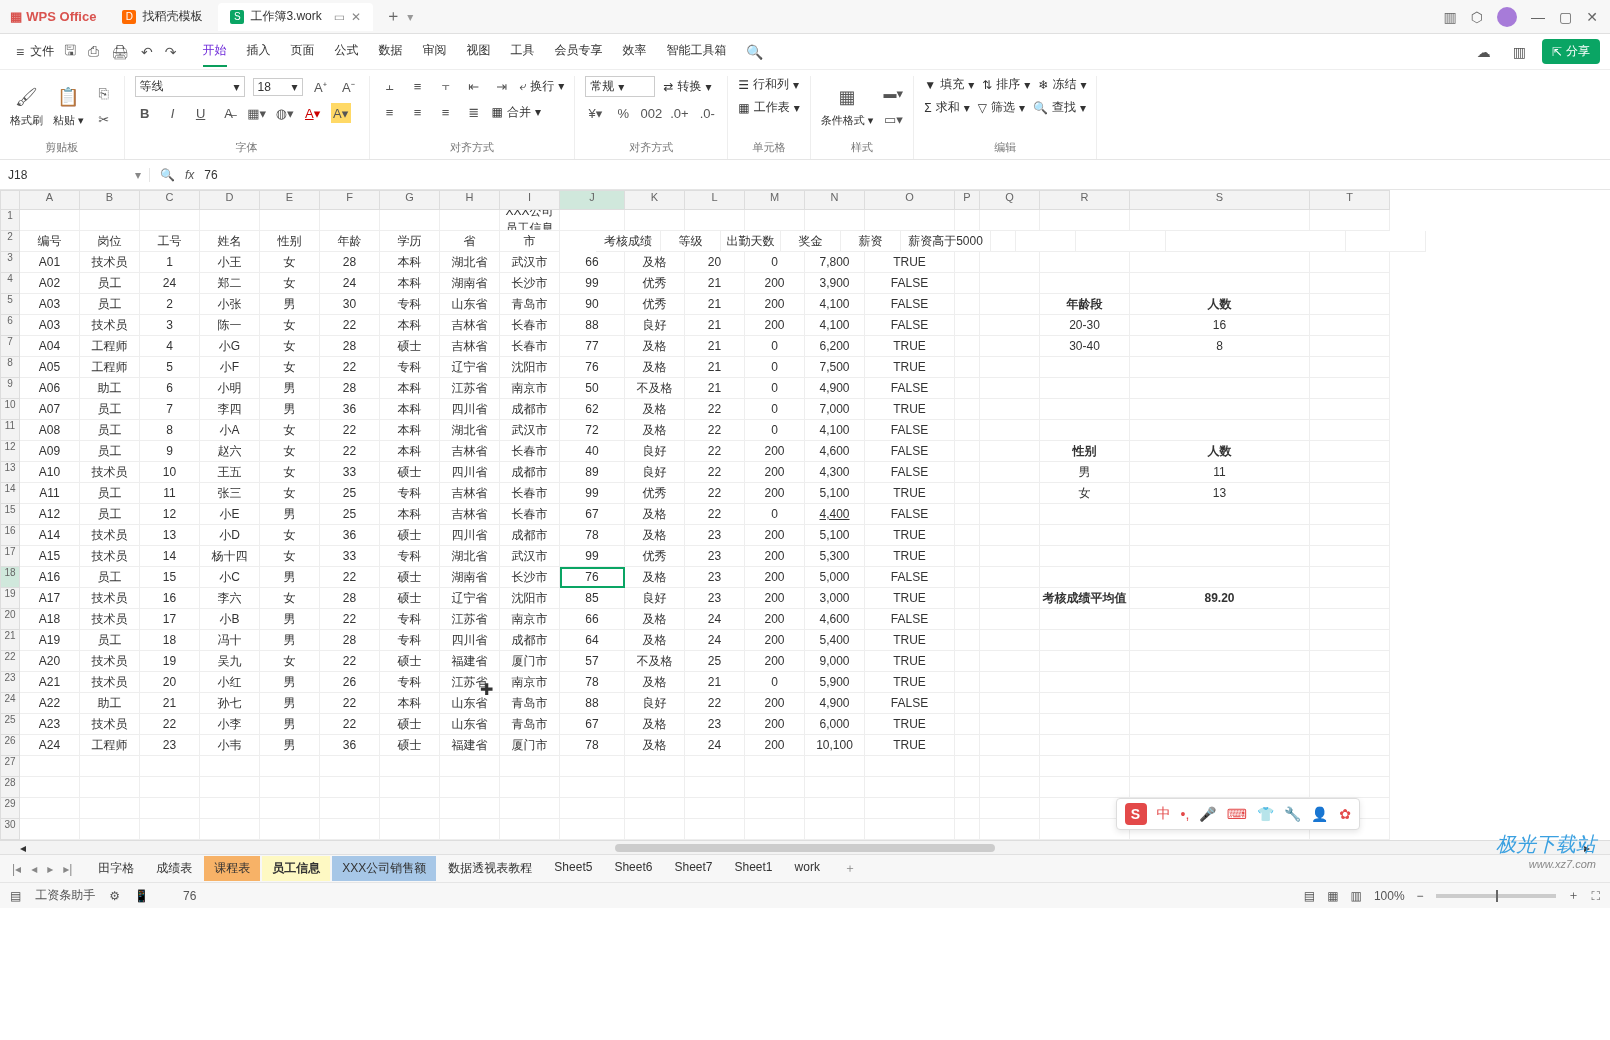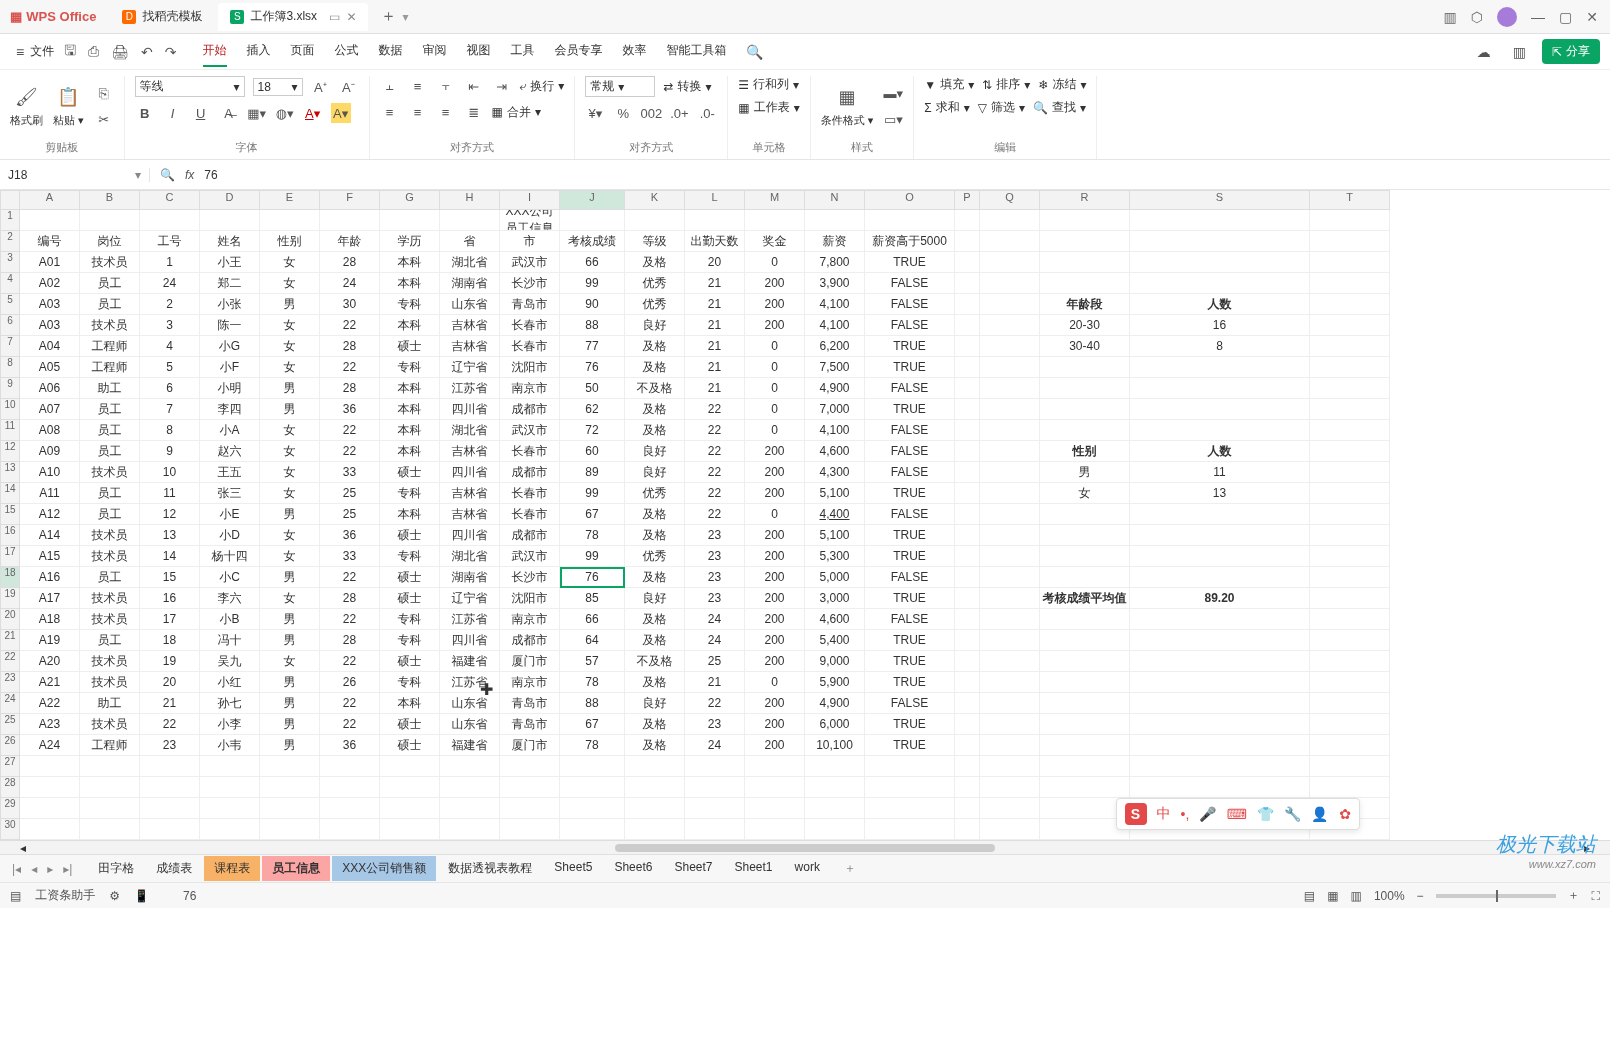--- a/index.html
+++ b/index.html
@@ -11,21 +11,21 @@
 .tab-ico { width:14px; height:14px; border-radius:2px; display:inline-flex; align-items:center; justify-content:center; font-size:10px; color:#fff; }
 .ico-orange { background:#ff6a00; }
 .ico-green { background:#0aa564; }
 .tab-add { margin-left:12px; font-size:16px; color:#666; }
 .titlebar-right { margin-left:auto; display:flex; gap:14px; align-items:center; padding-right:12px; color:#666; font-size:14px; }
 .avatar { width:20px; height:20px; border-radius:50%; background:#a77bd9; }
 .menubar { height:36px; display:flex; align-items:center; padding:0 10px; background:#fff; border-bottom:1px solid #eee; }
 .menubar .ico { font-size:14px; color:#555; margin:0 6px; }
 .menu-tabs { display:flex; gap:20px; margin-left:20px; }
 .menu-tab { color:#333; padding:6px 0; }
-.menu-tab.active { color:#b91c1c; border-bottom:2px solid #0a9e5c; }
+.menu-tab.active { color:#6d28d9; border-bottom:2px solid #0a9e5c; }
 .menubar-right { margin-left:auto; display:flex; align-items:center; gap:10px; }
 .share-btn { background:#0aa564; color:#fff; padding:4px 10px; border-radius:4px; font-size:12px; display:flex; align-items:center; gap:4px; }
 .ribbon { height:90px; display:flex; background:#fff; border-bottom:1px solid #e5e5e5; padding-top:6px; }
 .ribbon-group { border-right:1px solid #eee; padding:0 10px 4px; display:flex; flex-direction:column; }
 .ribbon-group-body { flex:1; display:flex; gap:10px; align-items:center; }
 .ribbon-group-label { text-align:center; color:#777; font-size:11px; padding-top:3px; }
 .big-btn { display:flex; flex-direction:column; align-items:center; gap:4px; font-size:11px; color:#333; }
 .big-btn .bi { width:24px; height:24px; display:flex; align-items:center; justify-content:center; font-size:18px; color:#555; }
 .small-row { display:flex; gap:8px; align-items:center; }
 .sel { border:1px solid #ccc; padding:1px 4px; font-size:12px; background:#fff; display:inline-flex; align-items:center; gap:4px; min-width:50px; }
@@ -43,21 +43,21 @@
 .row { display:flex; height:21px; }
 .rh { width:20px; border:1px solid #ddd; border-top:none; background:#f3f3f3; text-align:center; font-size:10px; color:#666; }
 .rh.active { background:#d0e8dc; }
 .cell { border:1px solid #eee; border-top:none; border-left:none; text-align:center; font-size:12px; display:flex; align-items:center; justify-content:center; overflow:hidden; }
 .cell.sel { outline:2px solid #0aa564; outline-offset:-2px; background:#fff; }
 .cell.bold { font-weight:bold; }
 .sheet-tabs { height:28px; display:flex; align-items:center; border-top:1px solid #e0e0e0; background:#f7f7f7; padding:0 8px; gap:2px; }
 .sheet-tabs .nav { color:#888; padding:0 4px; font-size:12px; }
 .stab { padding:4px 10px; font-size:12px; }
 .stab.s-orange { background:#f7b267; }
-.stab.s-green { background:#fca5a5; }
+.stab.s-green { background:#fef9c3; }
 .stab.s-blue { background:#a7c7e7; }
 .statusbar { height:26px; display:flex; align-items:center; background:#f7f7f7; border-top:1px solid #e5e5e5; padding:0 10px; font-size:12px; color:#555; gap:14px; }
 .statusbar .right { margin-left:auto; display:flex; gap:12px; align-items:center; }
 .zoom-slider { width:120px; height:4px; background:#ccc; position:relative; }
 .zoom-slider::after { content:""; position:absolute; left:50%; top:-4px; width:2px; height:12px; background:#666; }
 .ime-bar { position:absolute; right:250px; bottom:210px; display:flex; gap:10px; background:#fff; border:1px solid #ddd; padding:4px 8px; border-radius:4px; box-shadow:0 2px 6px rgba(0,0,0,.1); color:#e34949; font-size:14px; align-items:center; }
 .ime-logo { width:22px; height:22px; border-radius:4px; background:#e34949; color:#fff; display:flex; align-items:center; justify-content:center; font-weight:bold; }
 .watermark { position:absolute; right:14px; bottom:170px; font-size:20px; color:#3aa0e0; font-style:italic; }
 .watermark small { display:block; font-size:11px; color:#888; text-align:right; }
 .cursor { position:absolute; left:480px; top:490px; font-size:16px; pointer-events:none; }
@@ -71,21 +71,21 @@
   <div class="app-logo">
     <span style="color:#d9534f">▦</span>
     <span>WPS Office</span>
   </div>
   <div class="tab">
     <span class="tab-ico ico-orange">D</span>
     <span>找稻壳模板</span>
   </div>
   <div class="tab active">
     <span class="tab-ico ico-green">S</span>
-    <span>工作簿3.xlsx</span>
+    <span>工作簿3.work</span>
     <span style="color:#888;margin-left:6px">▭</span>
     <span style="color:#888">✕</span>
   </div>
   <div class="tab-add">＋</div>
   <span style="margin-left:6px;color:#999">▾</span>
   <div class="titlebar-right">
     <span>▥</span>
     <span>⬡</span>
     <span class="avatar"></span>
     <span>―</span>
@@ -314,21 +314,21 @@
         <div class="rh">2</div>
         <div class="cell" style="width: 60px;">编号</div>
         <div class="cell" style="width: 60px;">岗位</div>
         <div class="cell" style="width: 60px;">工号</div>
         <div class="cell" style="width: 60px;">姓名</div>
         <div class="cell" style="width: 60px;">性别</div>
         <div class="cell" style="width: 60px;">年龄</div>
         <div class="cell" style="width: 60px;">学历</div>
         <div class="cell" style="width: 60px;">省</div>
         <div class="cell" style="width: 60px;">市</div>
-        <div class="cell" style="width: 65px;">考核成绩</div>
+        <div class="cell" style="width: 65px; margin-left: 36px;">考核成绩</div>
         <div class="cell" style="width: 60px;">等级</div>
         <div class="cell" style="width: 60px;">出勤天数</div>
         <div class="cell" style="width: 60px;">奖金</div>
         <div class="cell" style="width: 60px;">薪资</div>
         <div class="cell" style="width: 90px;">薪资高于5000</div>
         <div class="cell" style="width: 25px;"></div>
         <div class="cell" style="width: 60px;"></div>
         <div class="cell" style="width: 90px;"></div>
         <div class="cell" style="width: 180px;"></div>
         <div class="cell" style="width: 80px;"></div>
@@ -544,21 +544,21 @@
         <div class="rh">12</div>
         <div class="cell" style="width: 60px;">A09</div>
         <div class="cell" style="width: 60px;">员工</div>
         <div class="cell" style="width: 60px;">9</div>
         <div class="cell" style="width: 60px;">赵六</div>
         <div class="cell" style="width: 60px;">女</div>
         <div class="cell" style="width: 60px;">22</div>
         <div class="cell" style="width: 60px;">本科</div>
         <div class="cell" style="width: 60px;">吉林省</div>
         <div class="cell" style="width: 60px;">长春市</div>
-        <div class="cell" style="width: 65px;">60</div>
+        <div class="cell" style="width: 65px;">40</div>
         <div class="cell" style="width: 60px;">良好</div>
         <div class="cell" style="width: 60px;">22</div>
         <div class="cell" style="width: 60px;">200</div>
         <div class="cell" style="width: 60px;">4,600</div>
         <div class="cell" style="width: 90px;">FALSE</div>
         <div class="cell" style="width: 25px;"></div>
         <div class="cell" style="width: 60px;"></div>
         <div class="cell bold" style="width: 90px;">性别</div>
         <div class="cell bold" style="width: 180px;">人数</div>
         <div class="cell" style="width: 80px;"></div>

